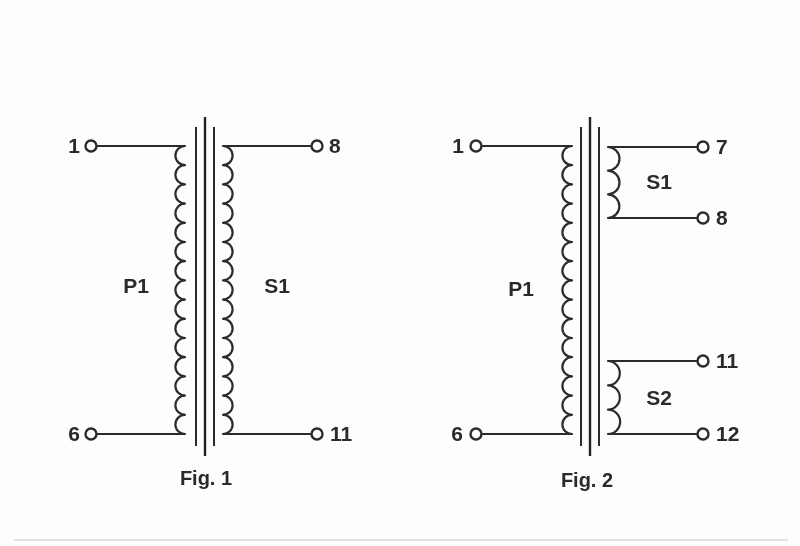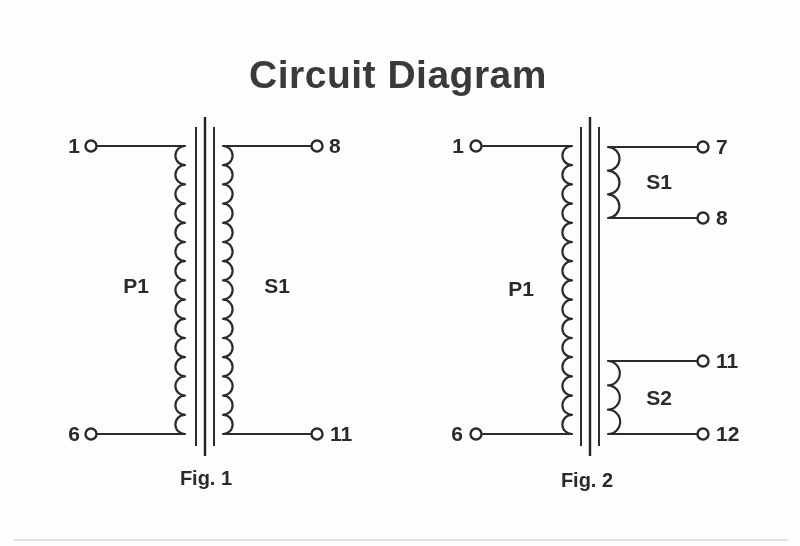--- a/index.html
+++ b/index.html
@@ -52,21 +52,20 @@
     width: 774px;
     height: 1.5px;
     background: #e2e2e2;
   }
 </style>
 </head>
 <body>
 
 <div class="screen">
 
-  <div class="title">Circuit Diagram</div>
 
   <svg class="diagram-svg" width="800" height="546" viewBox="0 0 800 546" xmlns="http://www.w3.org/2000/svg">
 
     <g>
 
       <path class="wire" d="M97 146 H185
            a9.6 9.6 0 0 0 0 19.2 a9.6 9.6 0 0 0 0 19.2 a9.6 9.6 0 0 0 0 19.2
            a9.6 9.6 0 0 0 0 19.2 a9.6 9.6 0 0 0 0 19.2 a9.6 9.6 0 0 0 0 19.2
            a9.6 9.6 0 0 0 0 19.2 a9.6 9.6 0 0 0 0 19.2 a9.6 9.6 0 0 0 0 19.2
            a9.6 9.6 0 0 0 0 19.2 a9.6 9.6 0 0 0 0 19.2 a9.6 9.6 0 0 0 0 19.2

